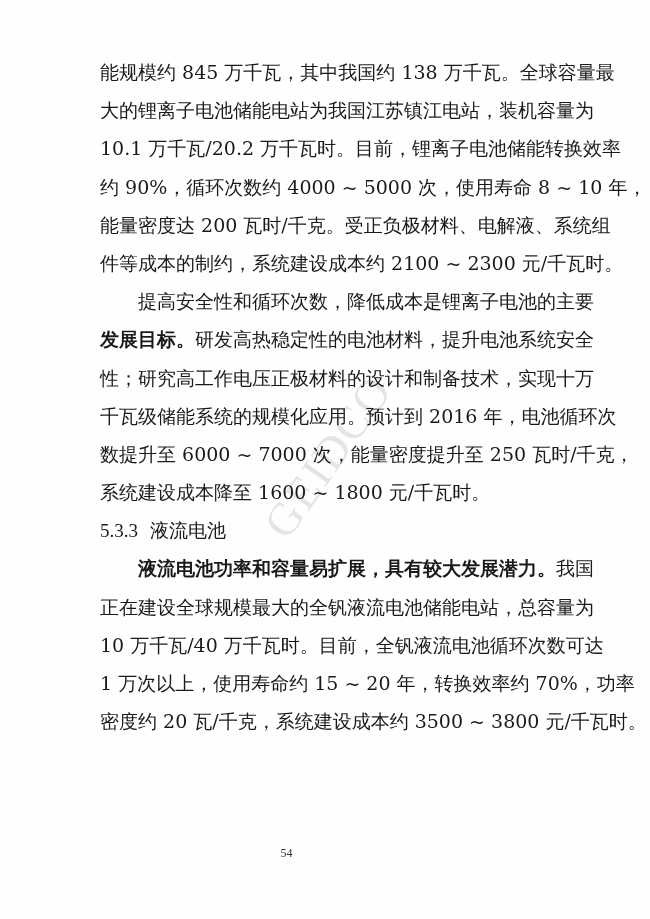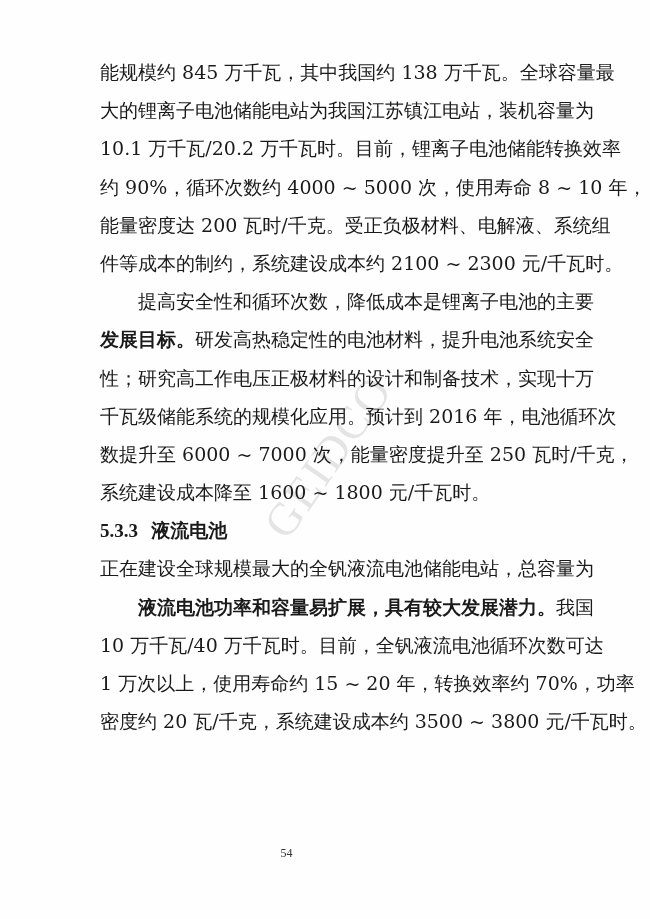--- a/index.html
+++ b/index.html
@@ -16,21 +16,21 @@
     line-height: 38.2px;
   }
   .line {
     display: block; white-space: nowrap;
     text-align: justify; text-align-last: justify;
     height: 38.2px;
   }
   .line.last { text-align-last: left; }
   .indent { padding-left: 38px; }
   .bold { font-weight: normal; }
-  .heading { font-weight: bold; text-align-last: left; }
+  .heading { font-weight: normal; text-align-last: left; }
   .page-number {
     position: absolute; top: 846px; left: 0; width: 573px; text-align: center;
     font-family: "Liberation Serif", "DejaVu Serif", serif;
     font-size: 12px; color: #333;
   }
   .watermark {
     position: absolute; left: 235px; top: 430px;
     font-family: "Liberation Serif", serif;
     font-size: 46px; color: rgba(160,160,160,0.28);
     transform: rotate(-55deg); transform-origin: center;
@@ -61,22 +61,22 @@
       <span class="line">千瓦级储能系统的规模化应用。预计到 2016 年，电池循环次</span>
       <span class="line">数提升至 6000 ~ 7000 次，能量密度提升至 250 瓦时/千克，</span>
       <span class="line last">系统建设成本降至 1600 ~ 1800 元/千瓦时。</span>
     </div>
 
     <div class="line heading">
       <span style="font-family:'Liberation Serif',serif;">5.3.3</span>&nbsp;&nbsp;<span>液流电池</span>
     </div>
 
     <div>
+      <span class="line indent"><b>液流电池功率和容量易扩展，具有较大发展潜力。</b><span>我国</span></span>
       <span class="line">正在建设全球规模最大的全钒液流电池储能电站，总容量为</span>
-      <span class="line indent"><b>液流电池功率和容量易扩展，具有较大发展潜力。</b><span>我国</span></span>
       <span class="line">10 万千瓦/40 万千瓦时。目前，全钒液流电池循环次数可达</span>
       <span class="line">1 万次以上，使用寿命约 15 ~ 20 年，转换效率约 70%，功率</span>
       <span class="line last">密度约 20 瓦/千克，系统建设成本约 3500 ~ 3800 元/千瓦时。</span>
     </div>
 
   </div>
 
   <div class="page-number">54</div>
 </div>
 

